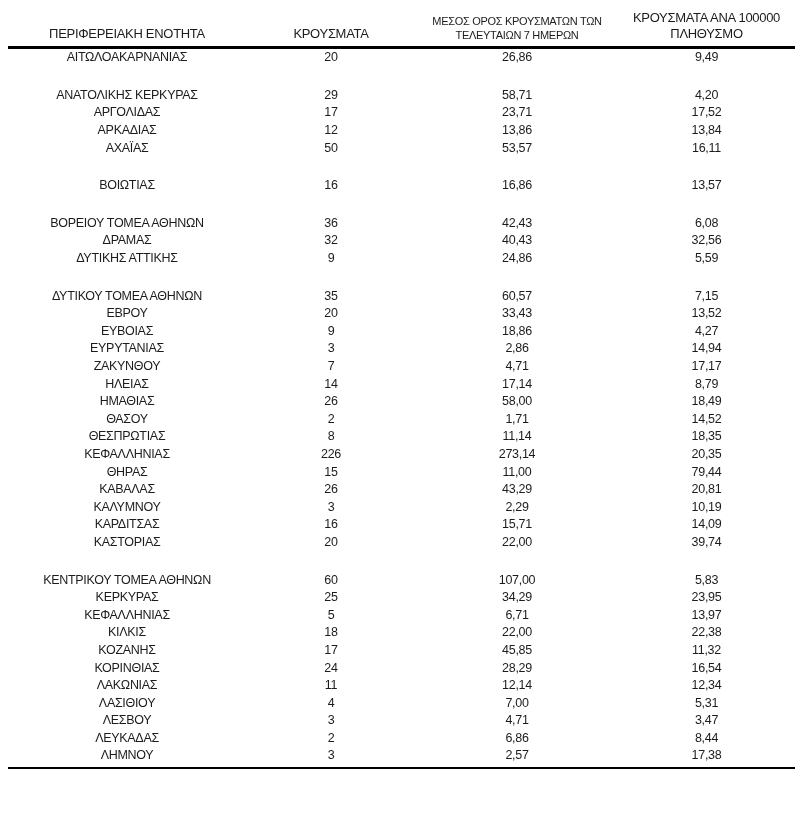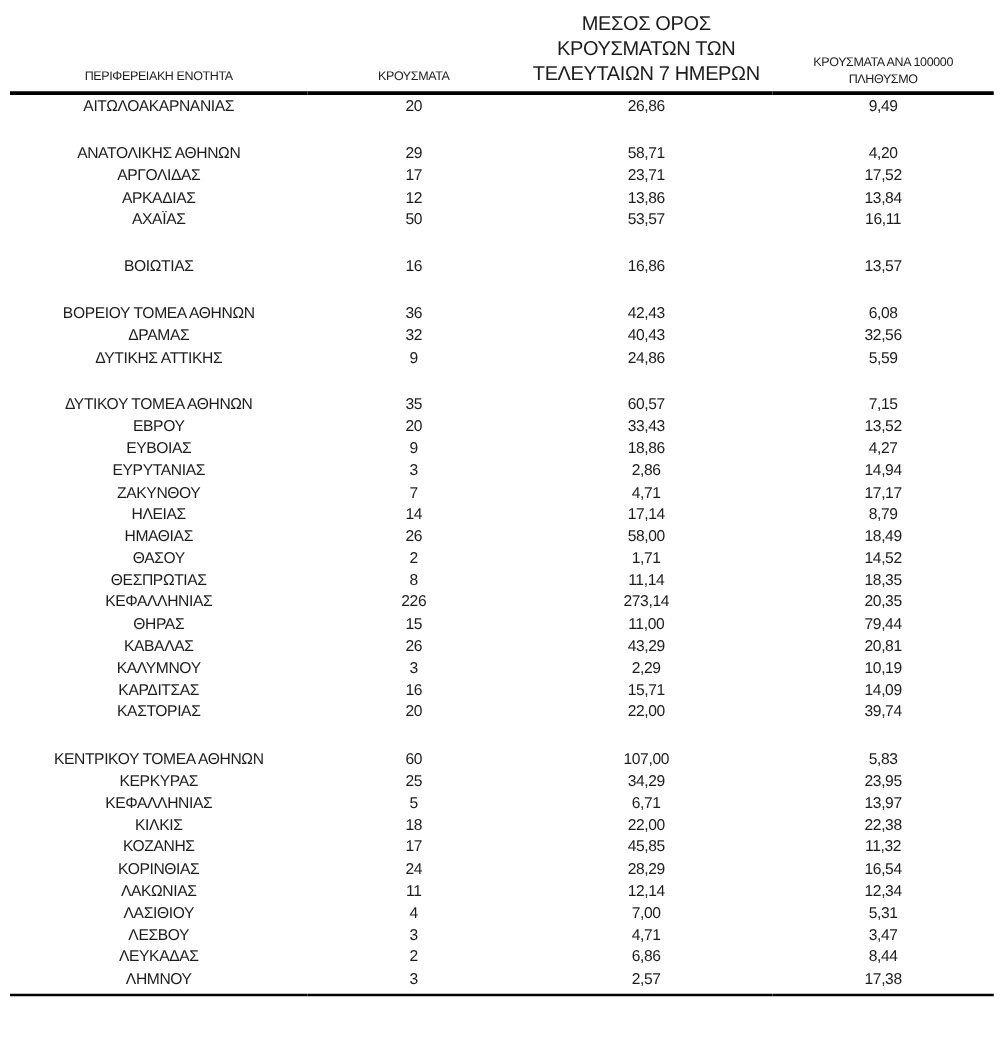--- a/index.html
+++ b/index.html
@@ -31,22 +31,22 @@
 
   thead th {
     font-weight: normal;
     text-align: center;
     vertical-align: bottom;
     padding: 0 0 3px 0;
     border-bottom: 3px solid #000000;
     letter-spacing: -0.3px;
     line-height: 1.25;
   }
-  th .h-main  { font-size: 10px; }
-  th .h-small { font-size: 16px; }
+  th .h-main  { font-size: 13px; }
+  th .h-small { font-size: 11px; }
 
   tbody td {
     text-align: center;
     font-size: 12.5px;
     letter-spacing: -0.3px;
     height: 17.6px;
     padding: 0;
     vertical-align: middle;
     white-space: nowrap;
   }
@@ -88,21 +88,21 @@
         <tr>
           <td>ΑΙΤΩΛΟΑΚΑΡΝΑΝΙΑΣ</td>
           <td>20</td>
           <td>26,86</td>
           <td>9,49</td>
         </tr>
         <tr class="blank">
           <td colspan="4"></td>
         </tr>
         <tr>
-          <td>ΑΝΑΤΟΛΙΚΗΣ ΑΘΗΝΩΝ</td>
+          <td>ΑΝΑΤΟΛΙΚΗΣ ΚΕΡΚΥΡΑΣ</td>
           <td>29</td>
           <td>58,71</td>
           <td>4,20</td>
         </tr>
         <tr>
           <td>ΑΡΓΟΛΙΔΑΣ</td>
           <td>17</td>
           <td>23,71</td>
           <td>17,52</td>
         </tr>

